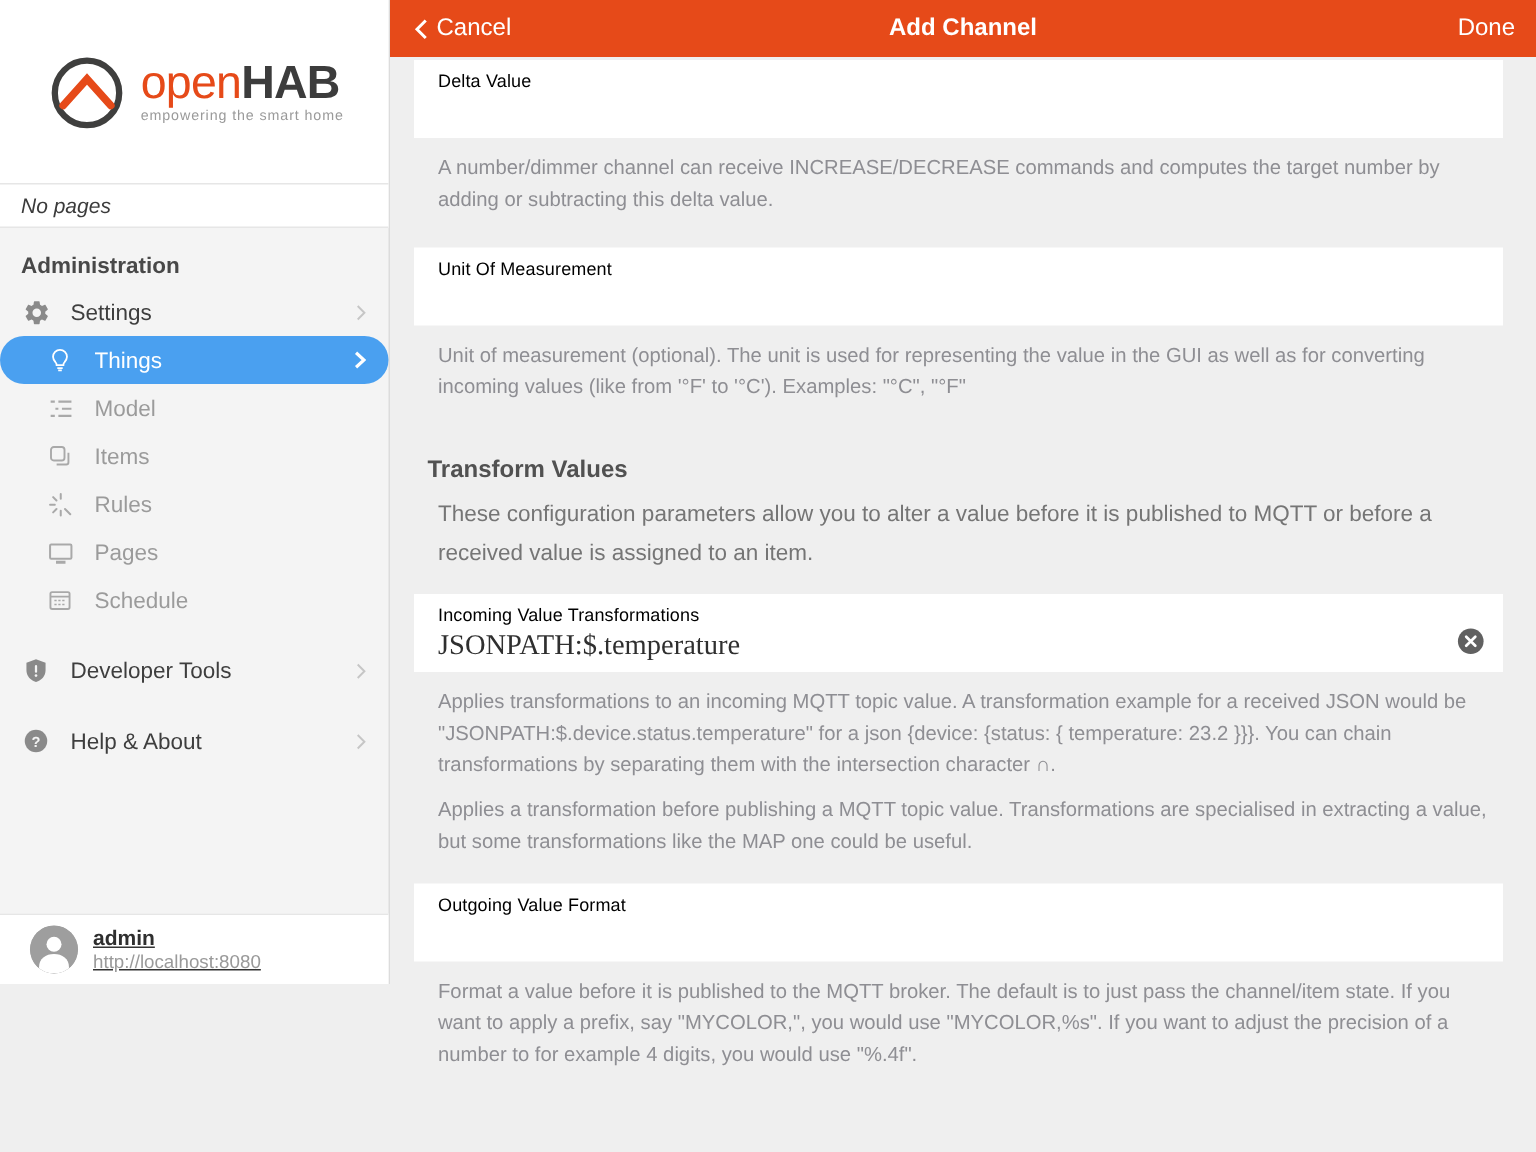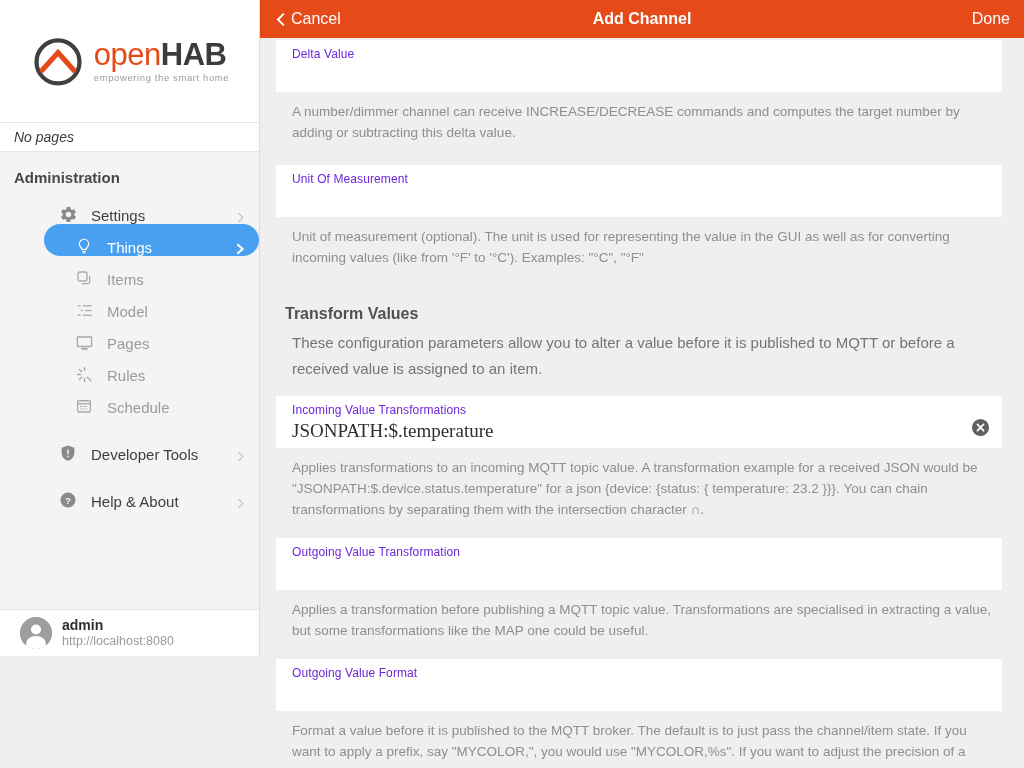--- a/index.html
+++ b/index.html
@@ -37,43 +37,43 @@
     font-style:italic; font-size:14px; color:#3b3b3b;
   }
 
   .admin-header {
     margin:17px 0 6px 14px;
     font-size:15px; font-weight:600; color:#484848;
   }
 
   .menu { display:flex; flex-direction:column; }
   .menu-item {
-    height:32px; display:flex; align-items:flex-end;
+    height:32px; display:flex; align-items:center;
     padding:0 12px 0 14px;
     font-size:15px; color:#3e3e3e;
     cursor:pointer;
-    margin-left:44px;
   }
   .menu-item .mi-icon { width:20px; height:20px; margin-right:13px; display:flex; align-items:center; justify-content:center; flex:none; }
   .menu-item .mi-label { flex:1; white-space:nowrap; overflow:hidden; }
   .menu-item .mi-chevron { color:#c6c6c6; display:flex; }
   .menu-item.sub { padding-left:30px;border-radius:16px; }
   .menu-item.muted { color:#9b9b9b; }
   .menu-item.active {
     background:#4aa0f0; color:#fff;
   }
   .menu-item.active .mi-chevron { color:#fff; }
   .menu-gap { height:15px; }
 
   .sidebar-spacer { flex:1; }
 
   .user-area {
     background:#fff; border-top:1px solid #e6e6e6;
     height:47px; display:flex; align-items:center;
     padding-left:20px;
+    text-decoration:underline;
   }
   .avatar {
     width:32px; height:32px; border-radius:50%;
     background:#9e9e9e; overflow:hidden; position:relative; flex:none;
   }
   .user-meta { margin-left:10px; line-height:1.2; }
   .user-name { font-size:14px; font-weight:700; color:#2f2f2f; }
   .user-url { font-size:12.5px; color:#9a9a9a; }
 
   
@@ -89,21 +89,21 @@
   .nav-right { width:120px; text-align:right; font-size:16px; cursor:pointer; }
 
   .content { flex:1; background:#efefef; overflow:hidden; padding-top:2px; }
 
   .card {
     background:#fff;
     margin:0 22px 0 16px;
     padding:7px 16px 4px 16px;
     position:relative;
   }
-  .flabel { display:block; font-size:12px; color:#6d28d9; letter-spacing:0.1px; }
+  .flabel { display:block; font-size:12px; color:#000000; letter-spacing:0.1px; }
   .finput {
     display:block; width:95%;
     border:none; outline:none; background:transparent;
     font-family:Liberation Serif, serif;
     font-size:19px; color:#2f2f2f;
     height:27px; padding:0;
   }
   .clear-btn {
     position:absolute; right:12px; bottom:11px;
     width:19px; height:19px; cursor:pointer; display:flex;
@@ -180,64 +180,64 @@
       <span class="mi-label">Things</span>
       <span class="mi-chevron">
         <svg width="14" height="14" viewBox="0 0 16 16">
             <path d="M5 2.5 L11 8 L5 13.5" fill="none" stroke="currentColor" stroke-width="2.4"></path>
           </svg>
       </span>
     </div>
 
     <div class="menu-item sub muted">
       <span class="mi-icon">
-        <svg width="18" height="18" viewBox="0 0 24 24" fill="none" stroke="#a9a9a9" stroke-width="1.7">
-            <rect x="4" y="4" width="12" height="12" rx="2.5"></rect>
-            <path d="M9 19.5 h8.5 a2 2 0 0 0 2-2 V9"></path>
-          </svg>
-      </span>
-      <span class="mi-label">Items</span>
-    </div>
-
-    <div class="menu-item sub muted">
-      <span class="mi-icon">
         <svg width="19" height="19" viewBox="0 0 24 24" fill="none" stroke="#a9a9a9" stroke-width="1.7">
             <path d="M3.5 6 H7"></path>
             <path d="M10 6 H21"></path>
             <path d="M7.5 12 H10"></path>
             <path d="M13 12 H21"></path>
             <path d="M3.5 18 H7"></path>
             <path d="M10 18 H21"></path>
           </svg>
       </span>
       <span class="mi-label">Model</span>
     </div>
 
     <div class="menu-item sub muted">
       <span class="mi-icon">
-        <svg width="19" height="19" viewBox="0 0 24 24" fill="none" stroke="#a9a9a9" stroke-width="1.7">
-            <rect x="3" y="5" width="18" height="12" rx="1"></rect>
-            <line x1="8" y1="20" x2="16" y2="20" stroke-width="2.4"></line>
-          </svg>
-      </span>
-      <span class="mi-label">Pages</span>
+        <svg width="18" height="18" viewBox="0 0 24 24" fill="none" stroke="#a9a9a9" stroke-width="1.7">
+            <rect x="4" y="4" width="12" height="12" rx="2.5"></rect>
+            <path d="M9 19.5 h8.5 a2 2 0 0 0 2-2 V9"></path>
+          </svg>
+      </span>
+      <span class="mi-label">Items</span>
     </div>
 
     <div class="menu-item sub muted">
       <span class="mi-icon">
         <svg width="19" height="19" viewBox="0 0 24 24" stroke="#a9a9a9" stroke-width="1.7" stroke-linecap="round">
             <line x1="12" y1="3" x2="12" y2="7"></line>
             <line x1="5.6" y1="5.6" x2="8.4" y2="8.4"></line>
             <line x1="3" y1="12" x2="7" y2="12"></line>
             <line x1="5.6" y1="18.4" x2="8.4" y2="15.6"></line>
             <line x1="12" y1="21" x2="12" y2="17"></line>
             <line x1="15.6" y1="15.6" x2="20" y2="20"></line>
           </svg>
       </span>
       <span class="mi-label">Rules</span>
+    </div>
+
+    <div class="menu-item sub muted">
+      <span class="mi-icon">
+        <svg width="19" height="19" viewBox="0 0 24 24" fill="none" stroke="#a9a9a9" stroke-width="1.7">
+            <rect x="3" y="5" width="18" height="12" rx="1"></rect>
+            <line x1="8" y1="20" x2="16" y2="20" stroke-width="2.4"></line>
+          </svg>
+      </span>
+      <span class="mi-label">Pages</span>
     </div>
 
     <div class="menu-item sub muted">
       <span class="mi-icon">
         <svg width="18" height="18" viewBox="0 0 24 24" fill="none" stroke="#a9a9a9" stroke-width="1.7">
             <rect x="3.5" y="5" width="17" height="15" rx="1.5"></rect>
             <line x1="3.5" y1="9" x2="20.5" y2="9"></line>
             <line x1="7" y1="12.5" x2="17" y2="12.5" stroke-dasharray="2 1.5" stroke-width="1.4"></line>
             <line x1="7" y1="16" x2="17" y2="16" stroke-dasharray="2 1.5" stroke-width="1.4"></line>
           </svg>
@@ -337,24 +337,20 @@
       <input class="finput" type="text" value="JSONPATH:$.temperature" style="">
       <span class="clear-btn">
         <svg width="19" height="19" viewBox="0 0 20 20">
             <circle cx="10" cy="10" r="9" fill="#616161"></circle>
             <path d="M6.8 6.8 L13.2 13.2 M13.2 6.8 L6.8 13.2" stroke="#fff" stroke-width="1.9" stroke-linecap="round"></path>
           </svg>
       </span>
     </div>
     <div class="footer-text">Applies transformations to an incoming MQTT topic value. A transformation example for a received JSON would be "JSONPATH:$.device.status.temperature" for a json {device: {status: { temperature: 23.2 }}}. You can chain transformations by separating them with the intersection character ∩.</div>
 
-    <div class="card mt-18">
-      <label class="flabel">Outgoing Value Transformation</label>
-      <input class="finput" type="text" value="" style="">
-    </div>
     <div class="footer-text">Applies a transformation before publishing a MQTT topic value. Transformations are specialised in extracting a value, but some transformations like the MAP one could be useful.</div>
 
     <div class="card mt-18">
       <label class="flabel">Outgoing Value Format</label>
       <input class="finput" type="text" value="" style="">
     </div>
     <div class="footer-text">Format a value before it is published to the MQTT broker. The default is to just pass the channel/item state. If you want to apply a prefix, say "MYCOLOR,", you would use "MYCOLOR,%s". If you want to adjust the precision of a number to for example 4 digits, you would use "%.4f".</div>
 
   </div>
 </div>

